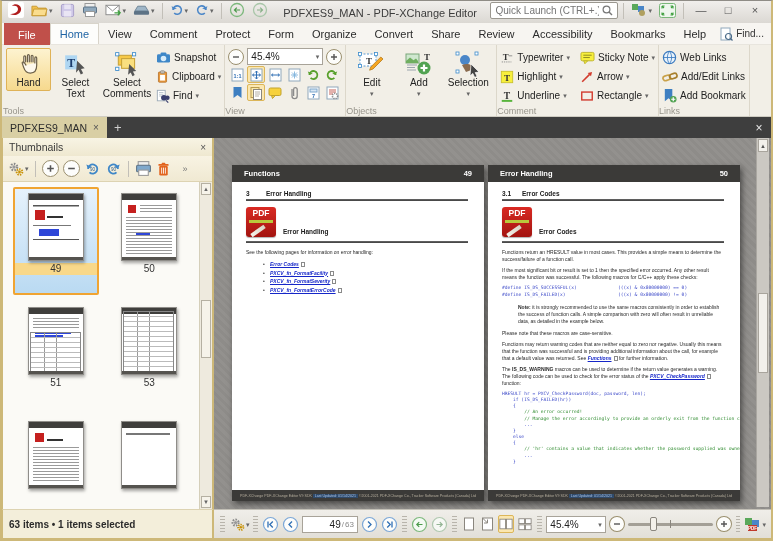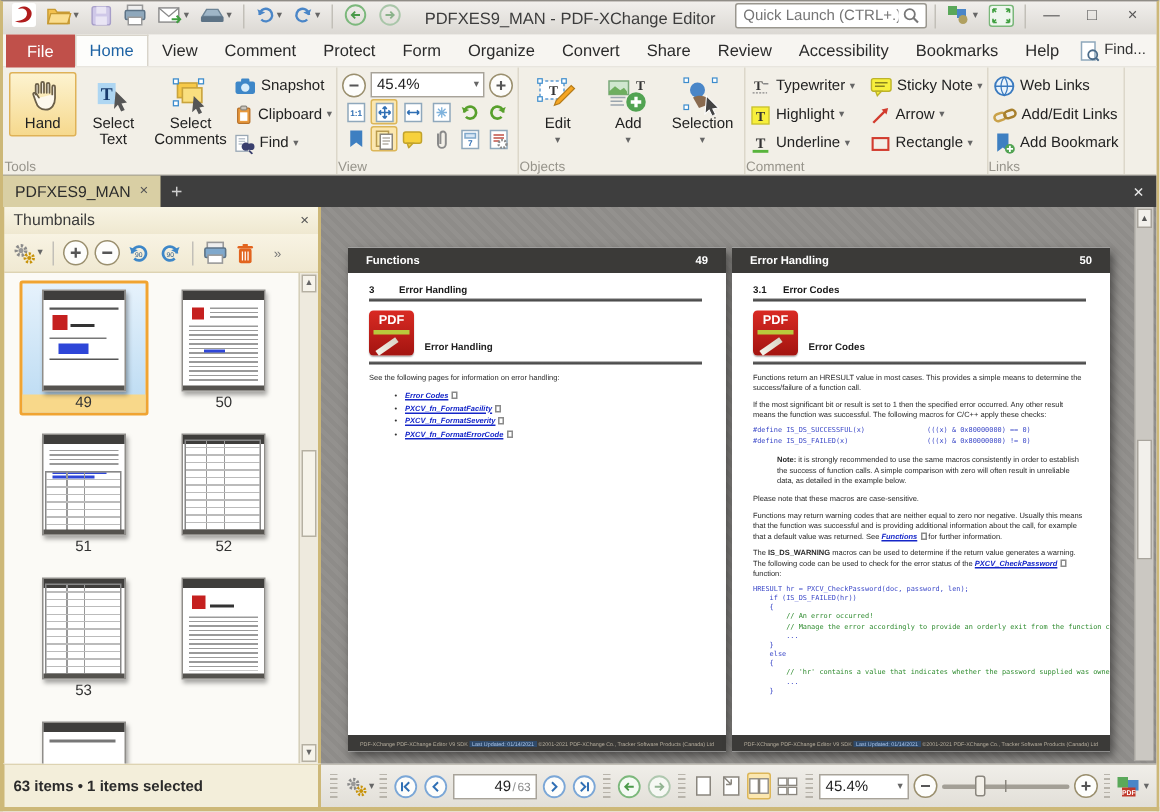--- a/index.html
+++ b/index.html
@@ -636,27 +636,20 @@
             <span class="tnum">50</span>
           </div>
           <div class="tcell">
             <span class="tp p51">
                 <i></i>
                 <em></em>
               </span>
             <span class="tnum">51</span>
           </div>
           <div class="tcell">
-            <span class="tp p52">
-                <i></i>
-                <em></em>
-              </span>
-            <span class="tnum">52</span>
-          </div>
-          <div class="tcell">
             <span class="tp p53">
                 <i></i>
                 <em></em>
               </span>
             <span class="tnum">53</span>
           </div>
           <div class="tcell">
             <span class="tp p55">
                 <i></i>
               </span>

